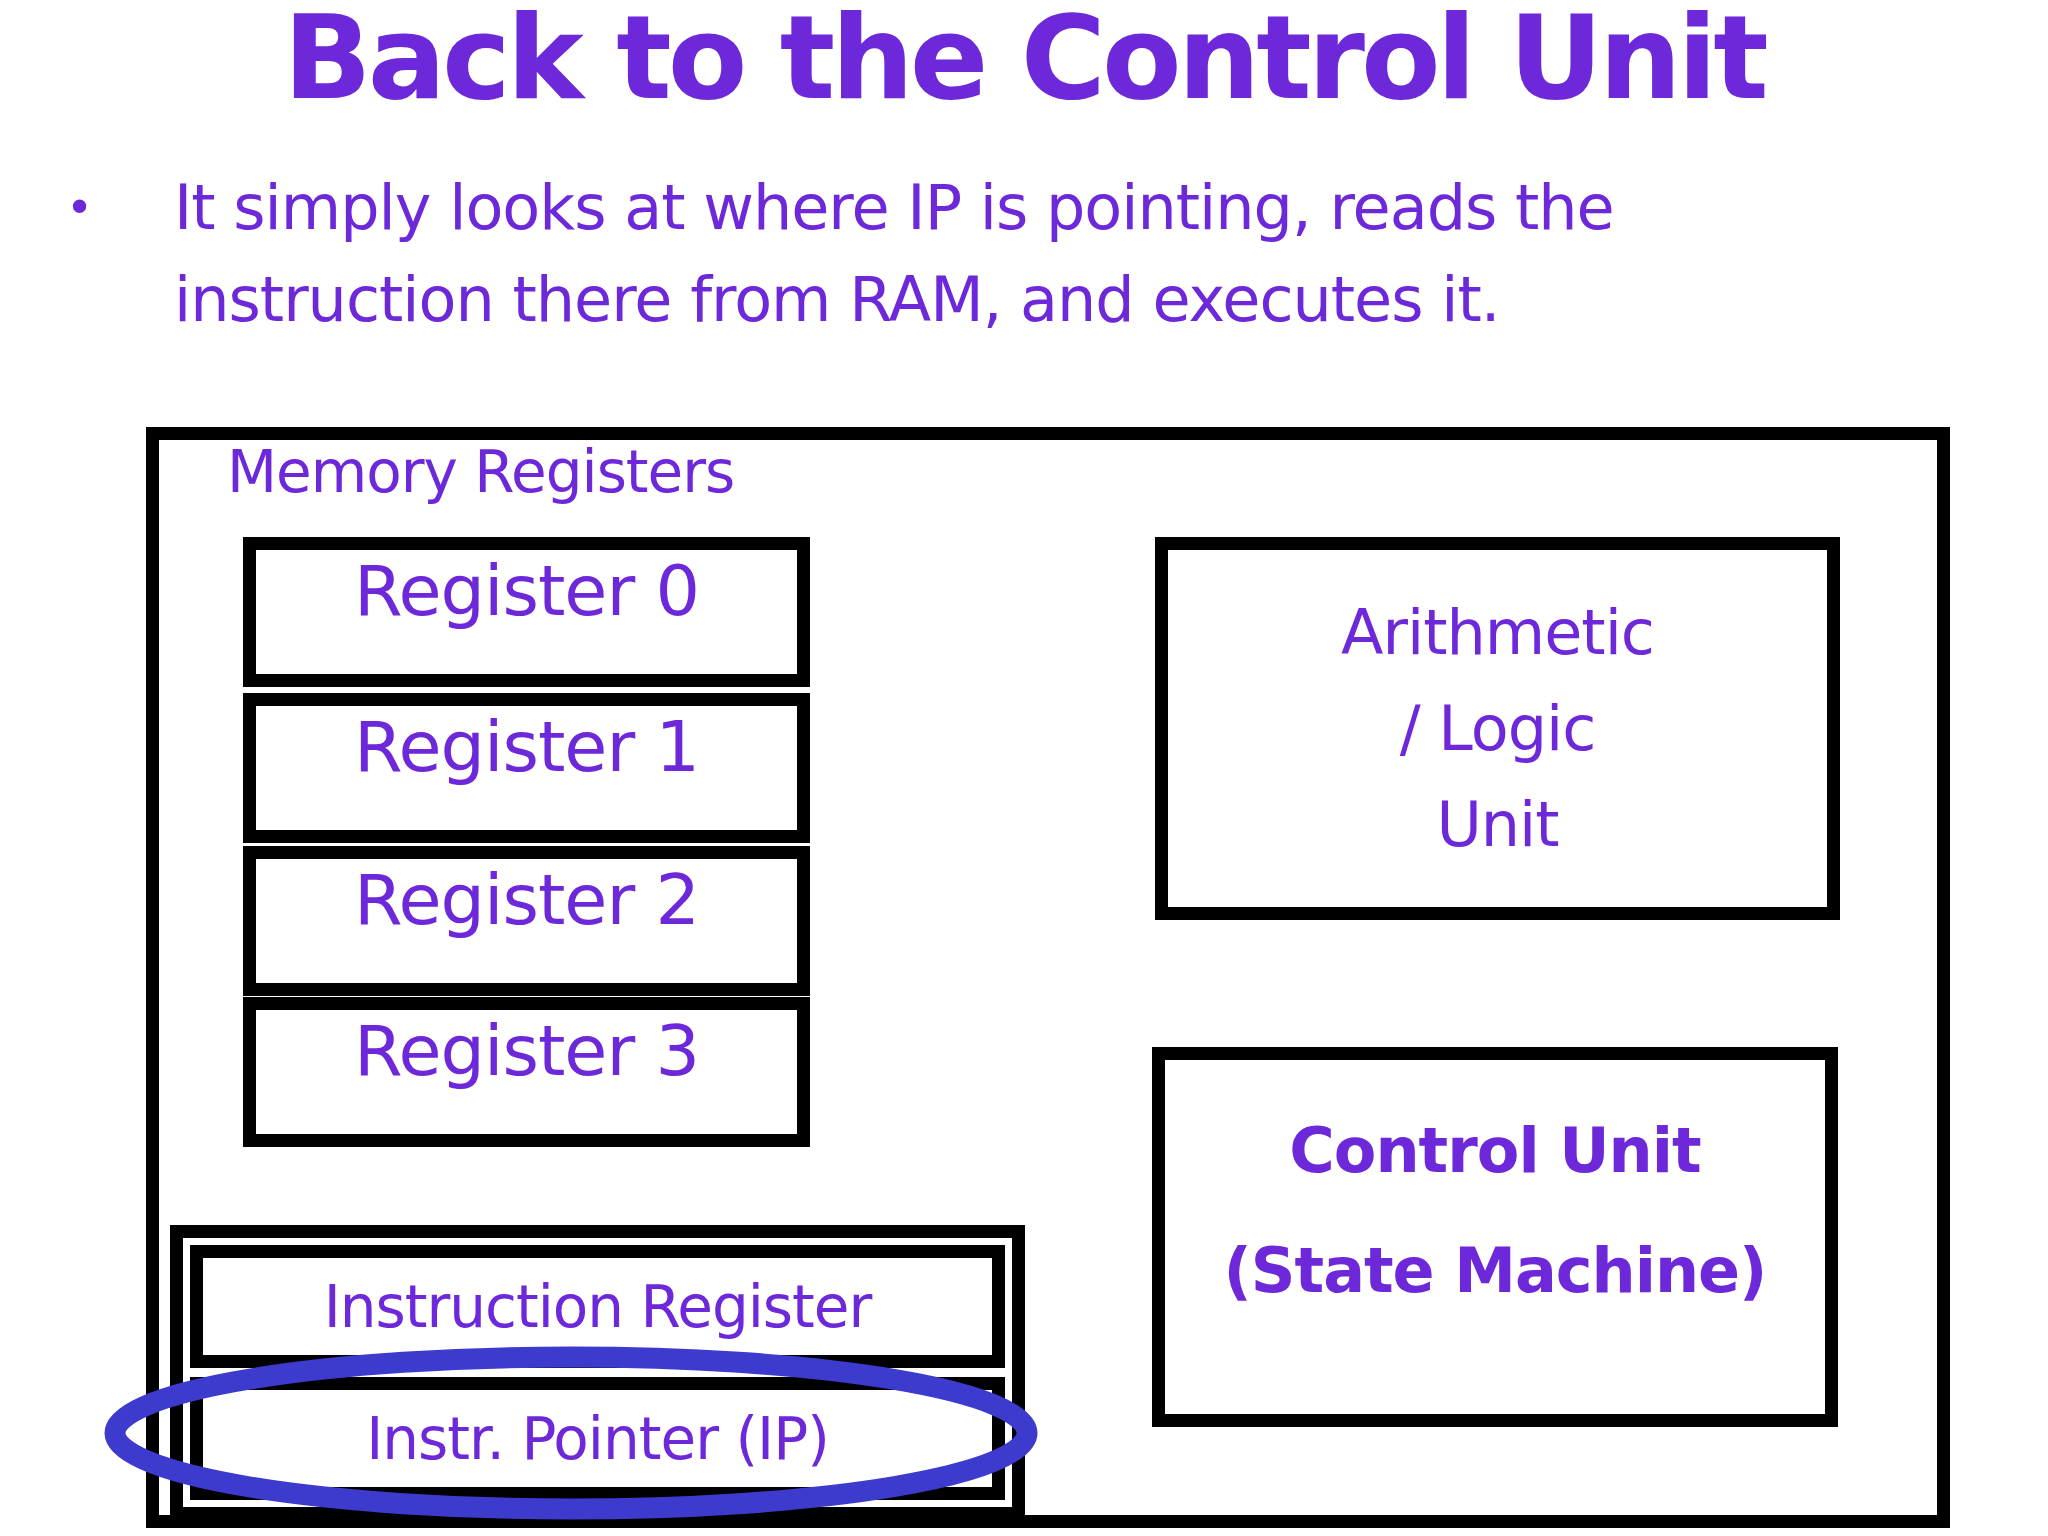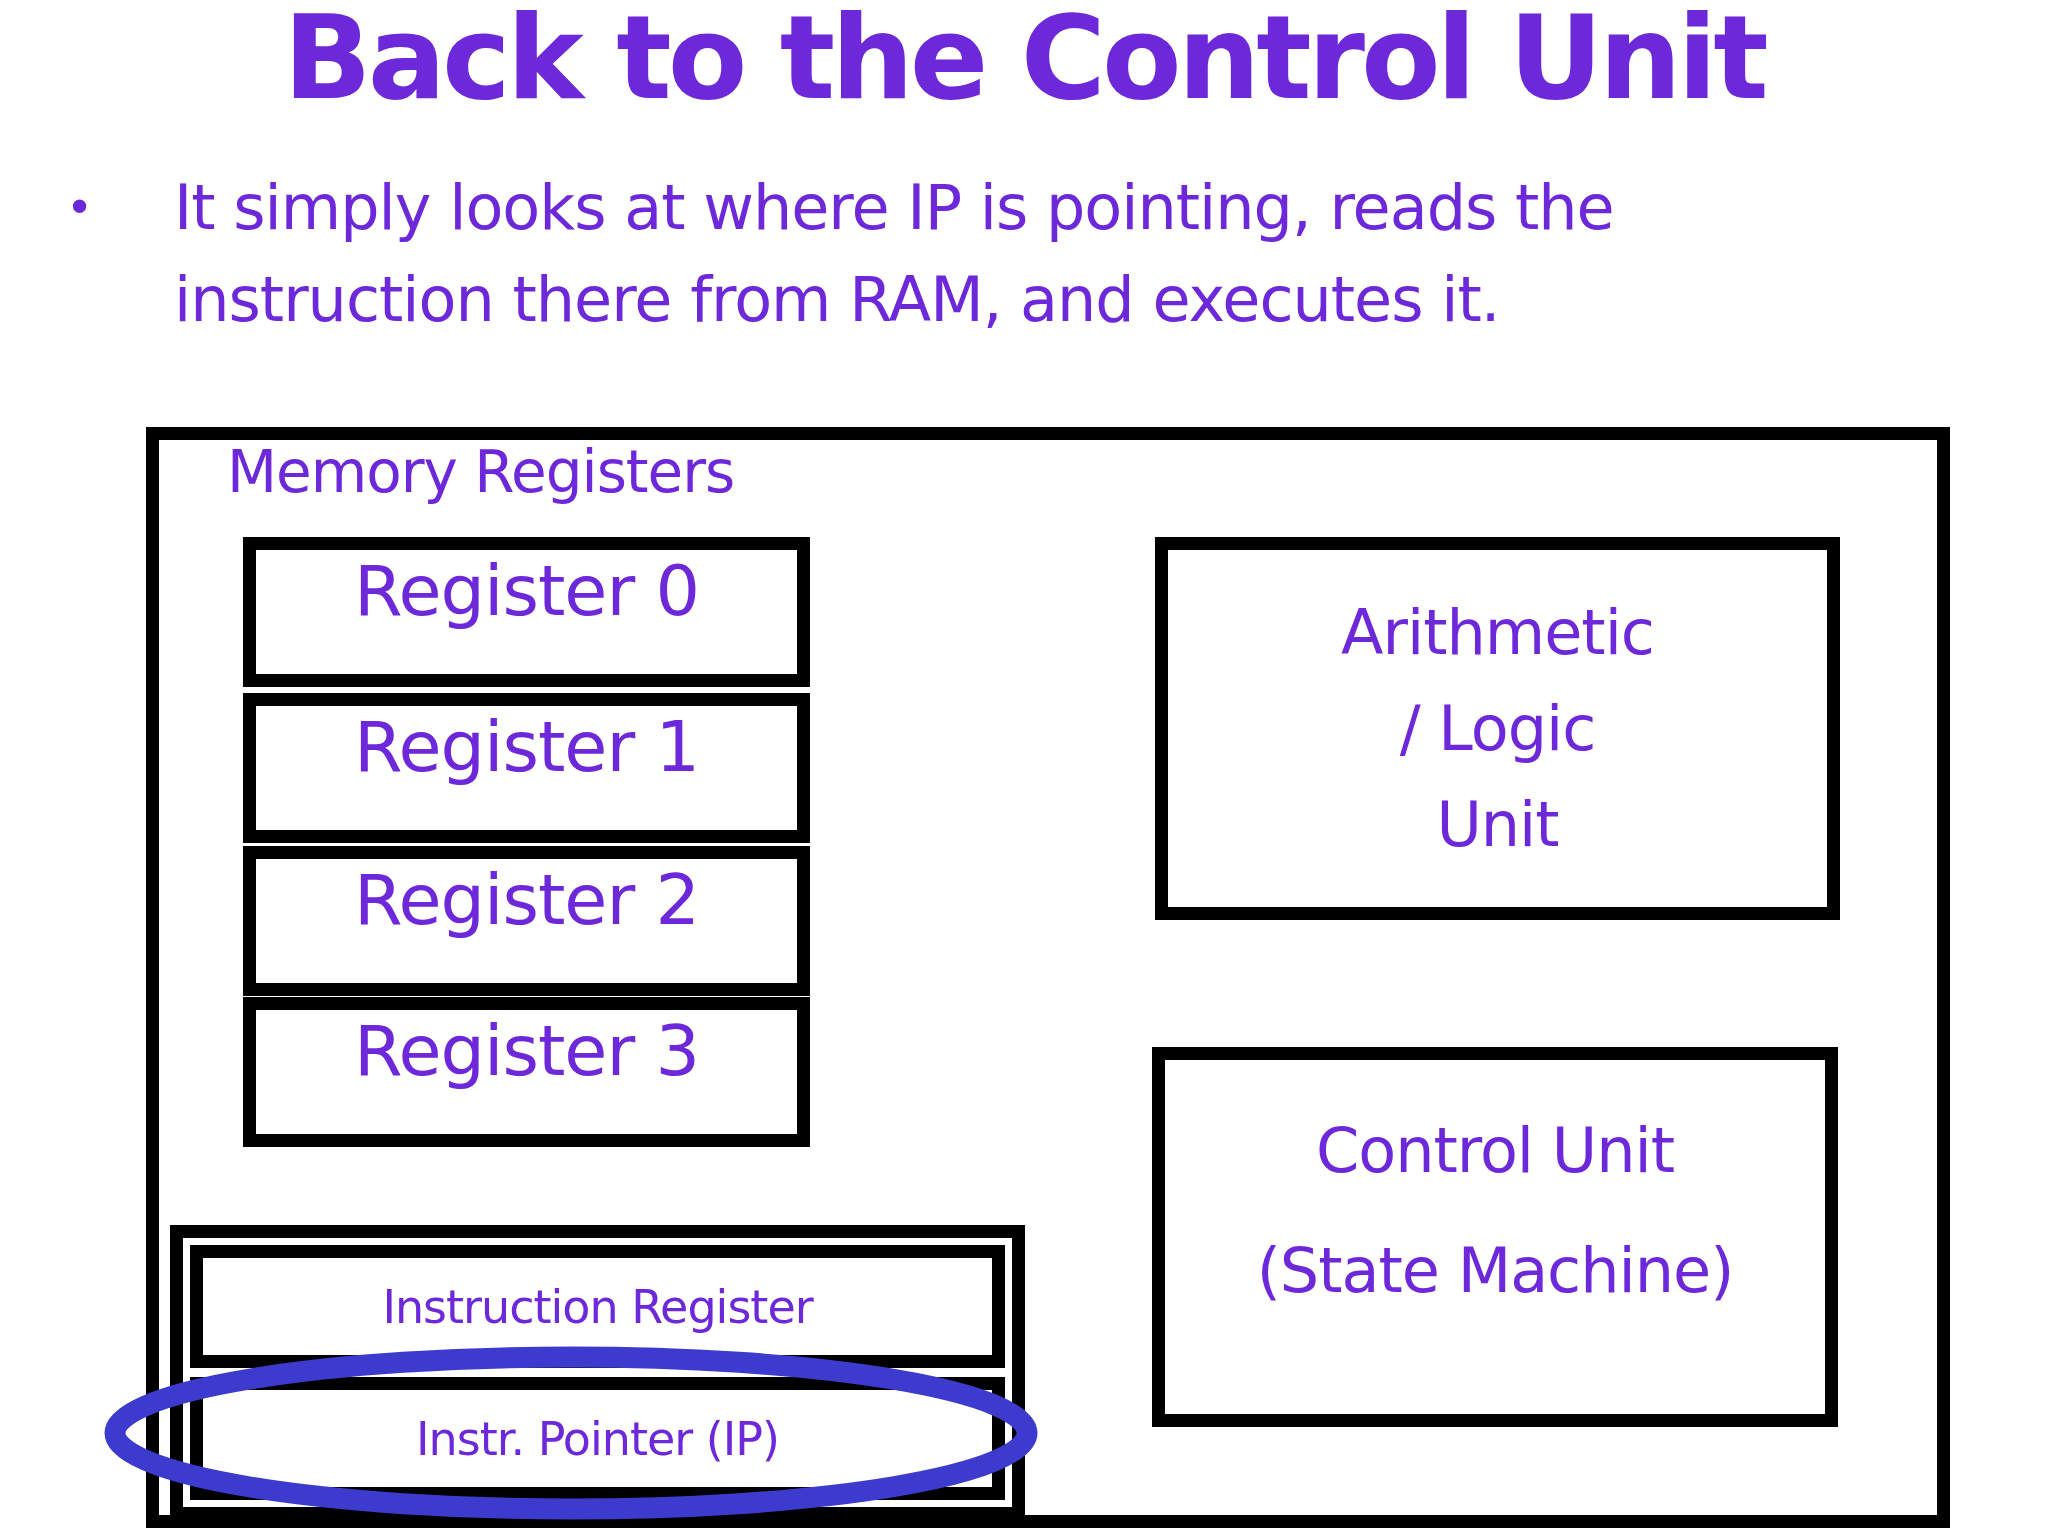--- a/index.html
+++ b/index.html
@@ -123,21 +123,21 @@
     display: flex;
     flex-direction: column;
     align-items: center;
     justify-content: center;
     font-size: 62px;
     line-height: 120px;
     letter-spacing: -1px;
     text-align: center;
     background: #ffffff;
   }
-  .cu-box .cu-lines { transform: translateY(-26px); }
+  .cu-box .cu-lines { transform: translateY(-26px); font-weight: bold; }
 
   .ir-group {
     left: 11px;
     top: 785px;
     width: 855px;
     height: 295px;
     border: 13px solid #000000;
     box-sizing: border-box;
     background: #ffffff;
     display: flex;
@@ -145,21 +145,21 @@
     gap: 9px;
     padding: 7px;
   }
   .ir-row {
     flex: 1 1 0;
     border: 13px solid #000000;
     box-sizing: border-box;
     display: flex;
     align-items: center;
     justify-content: center;
-    font-size: 46px;
+    font-size: 58px;
     letter-spacing: -1px;
     white-space: nowrap;
     background: #ffffff;
   }
 
   .highlight-svg {
     position: absolute;
     left: 0;
     top: 0;
     width: 2048px;

